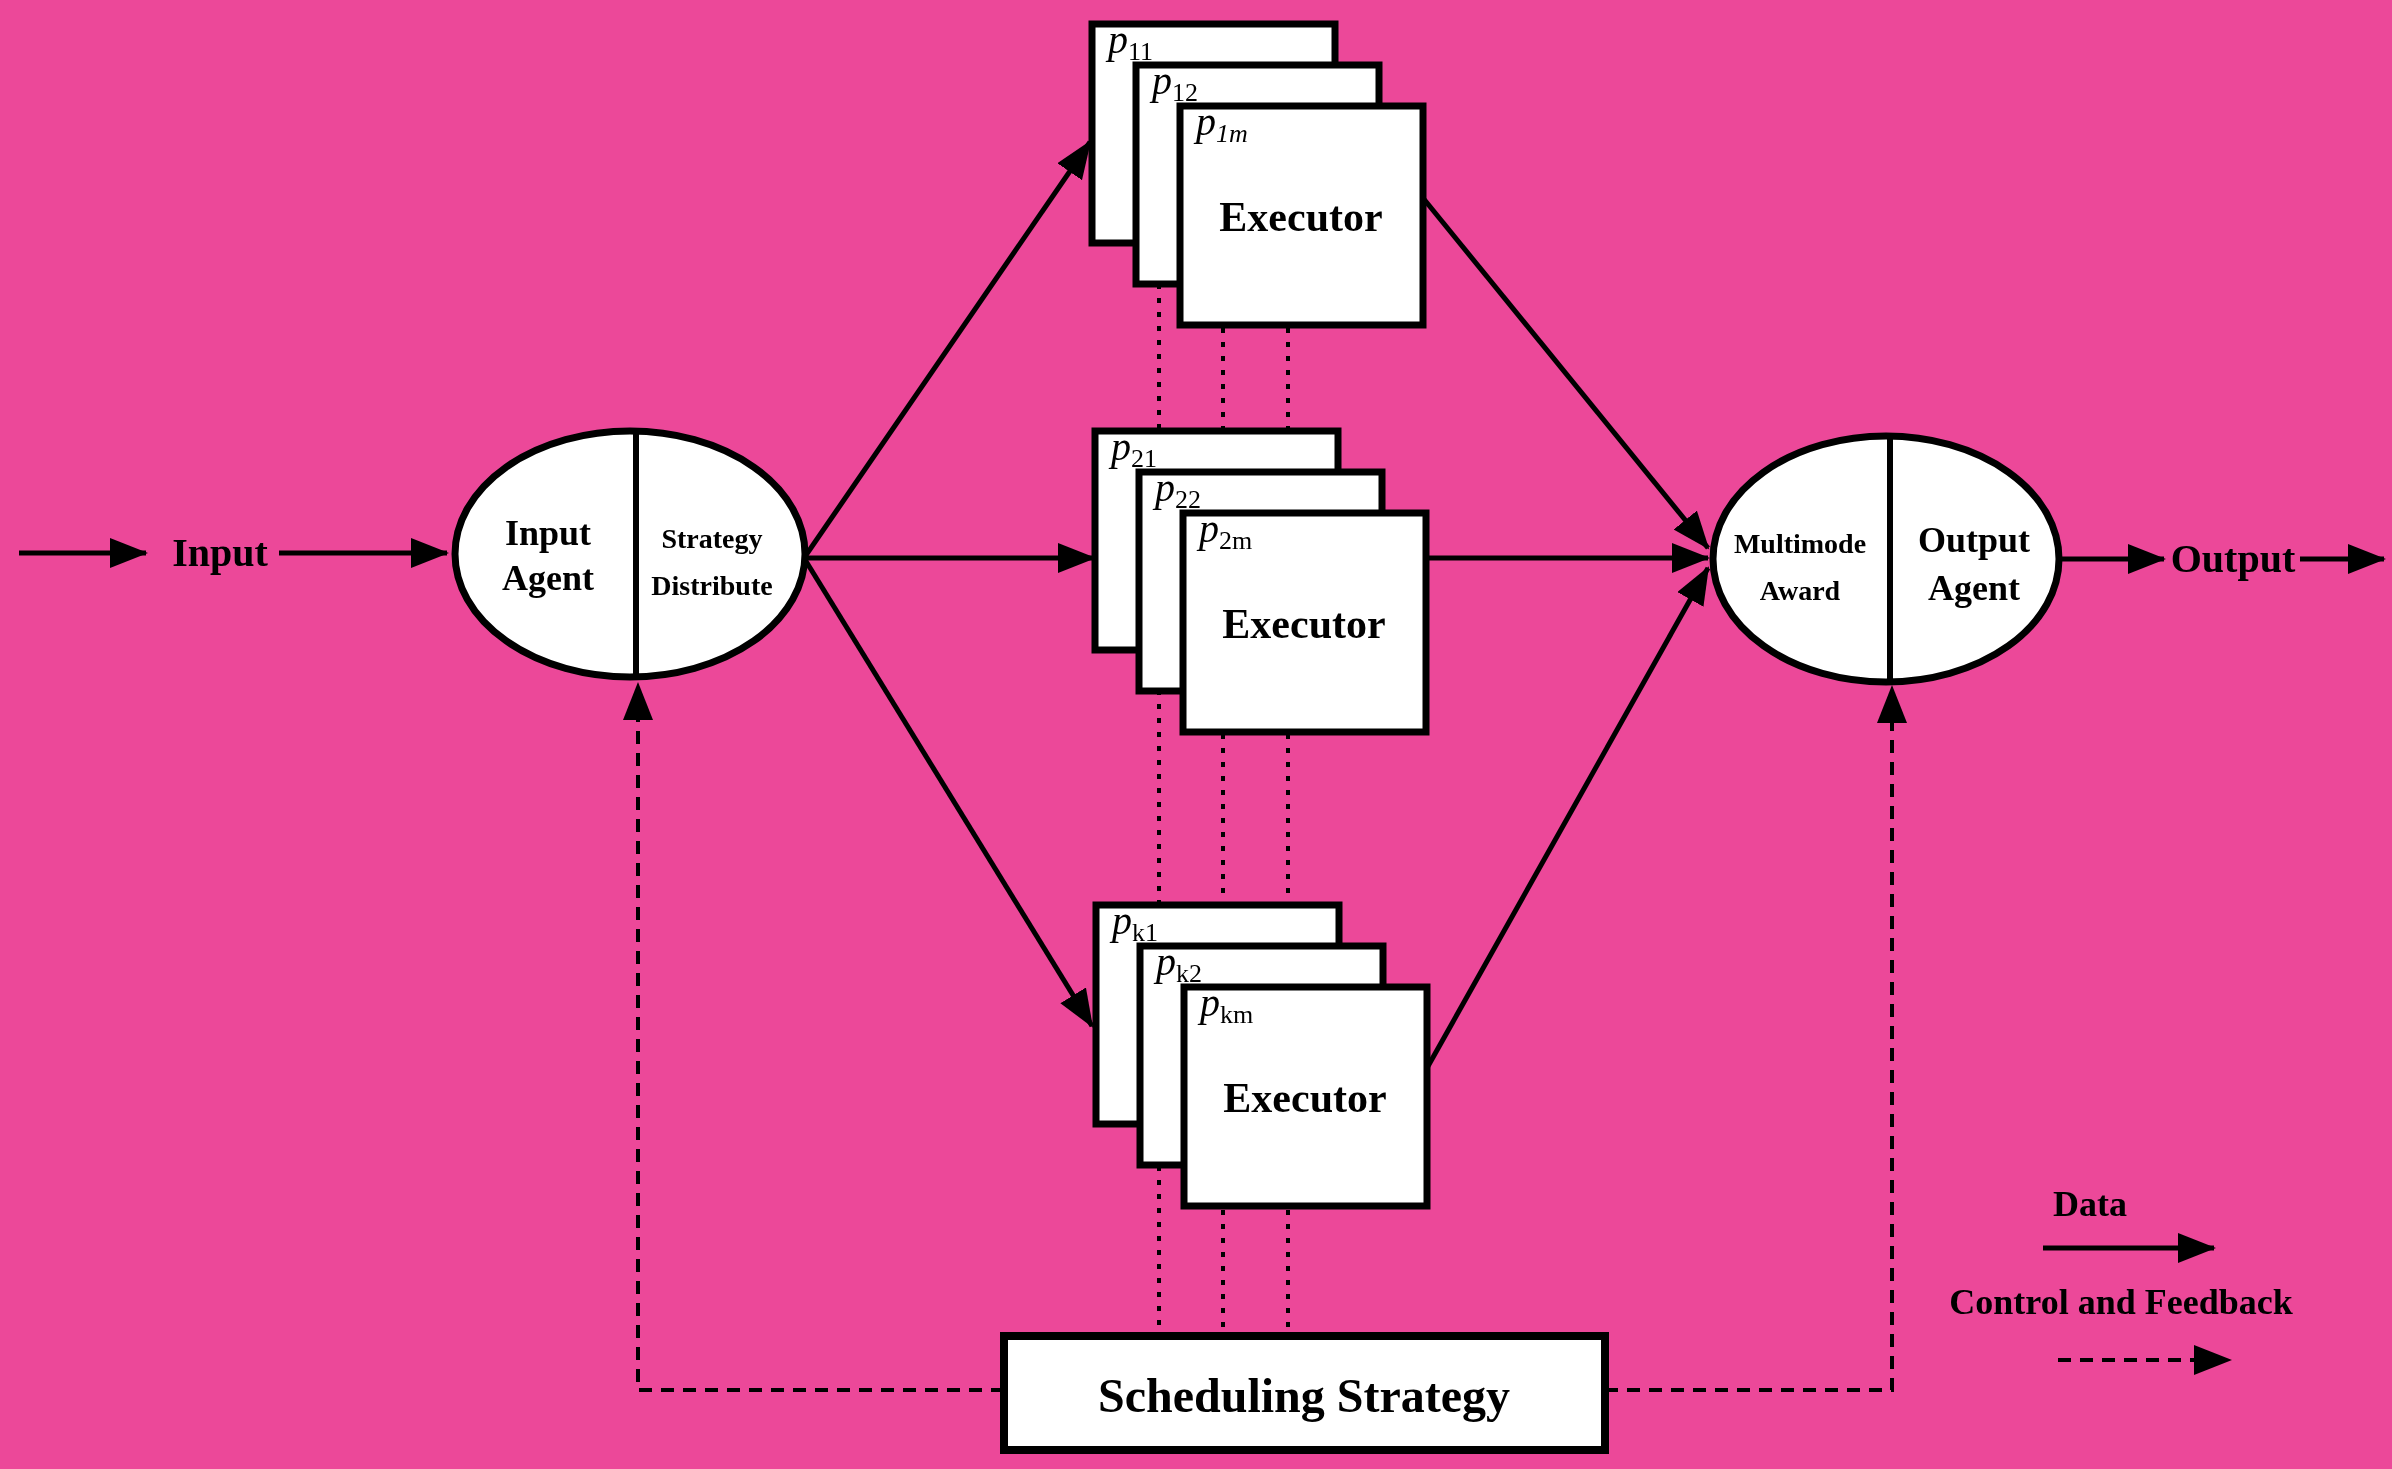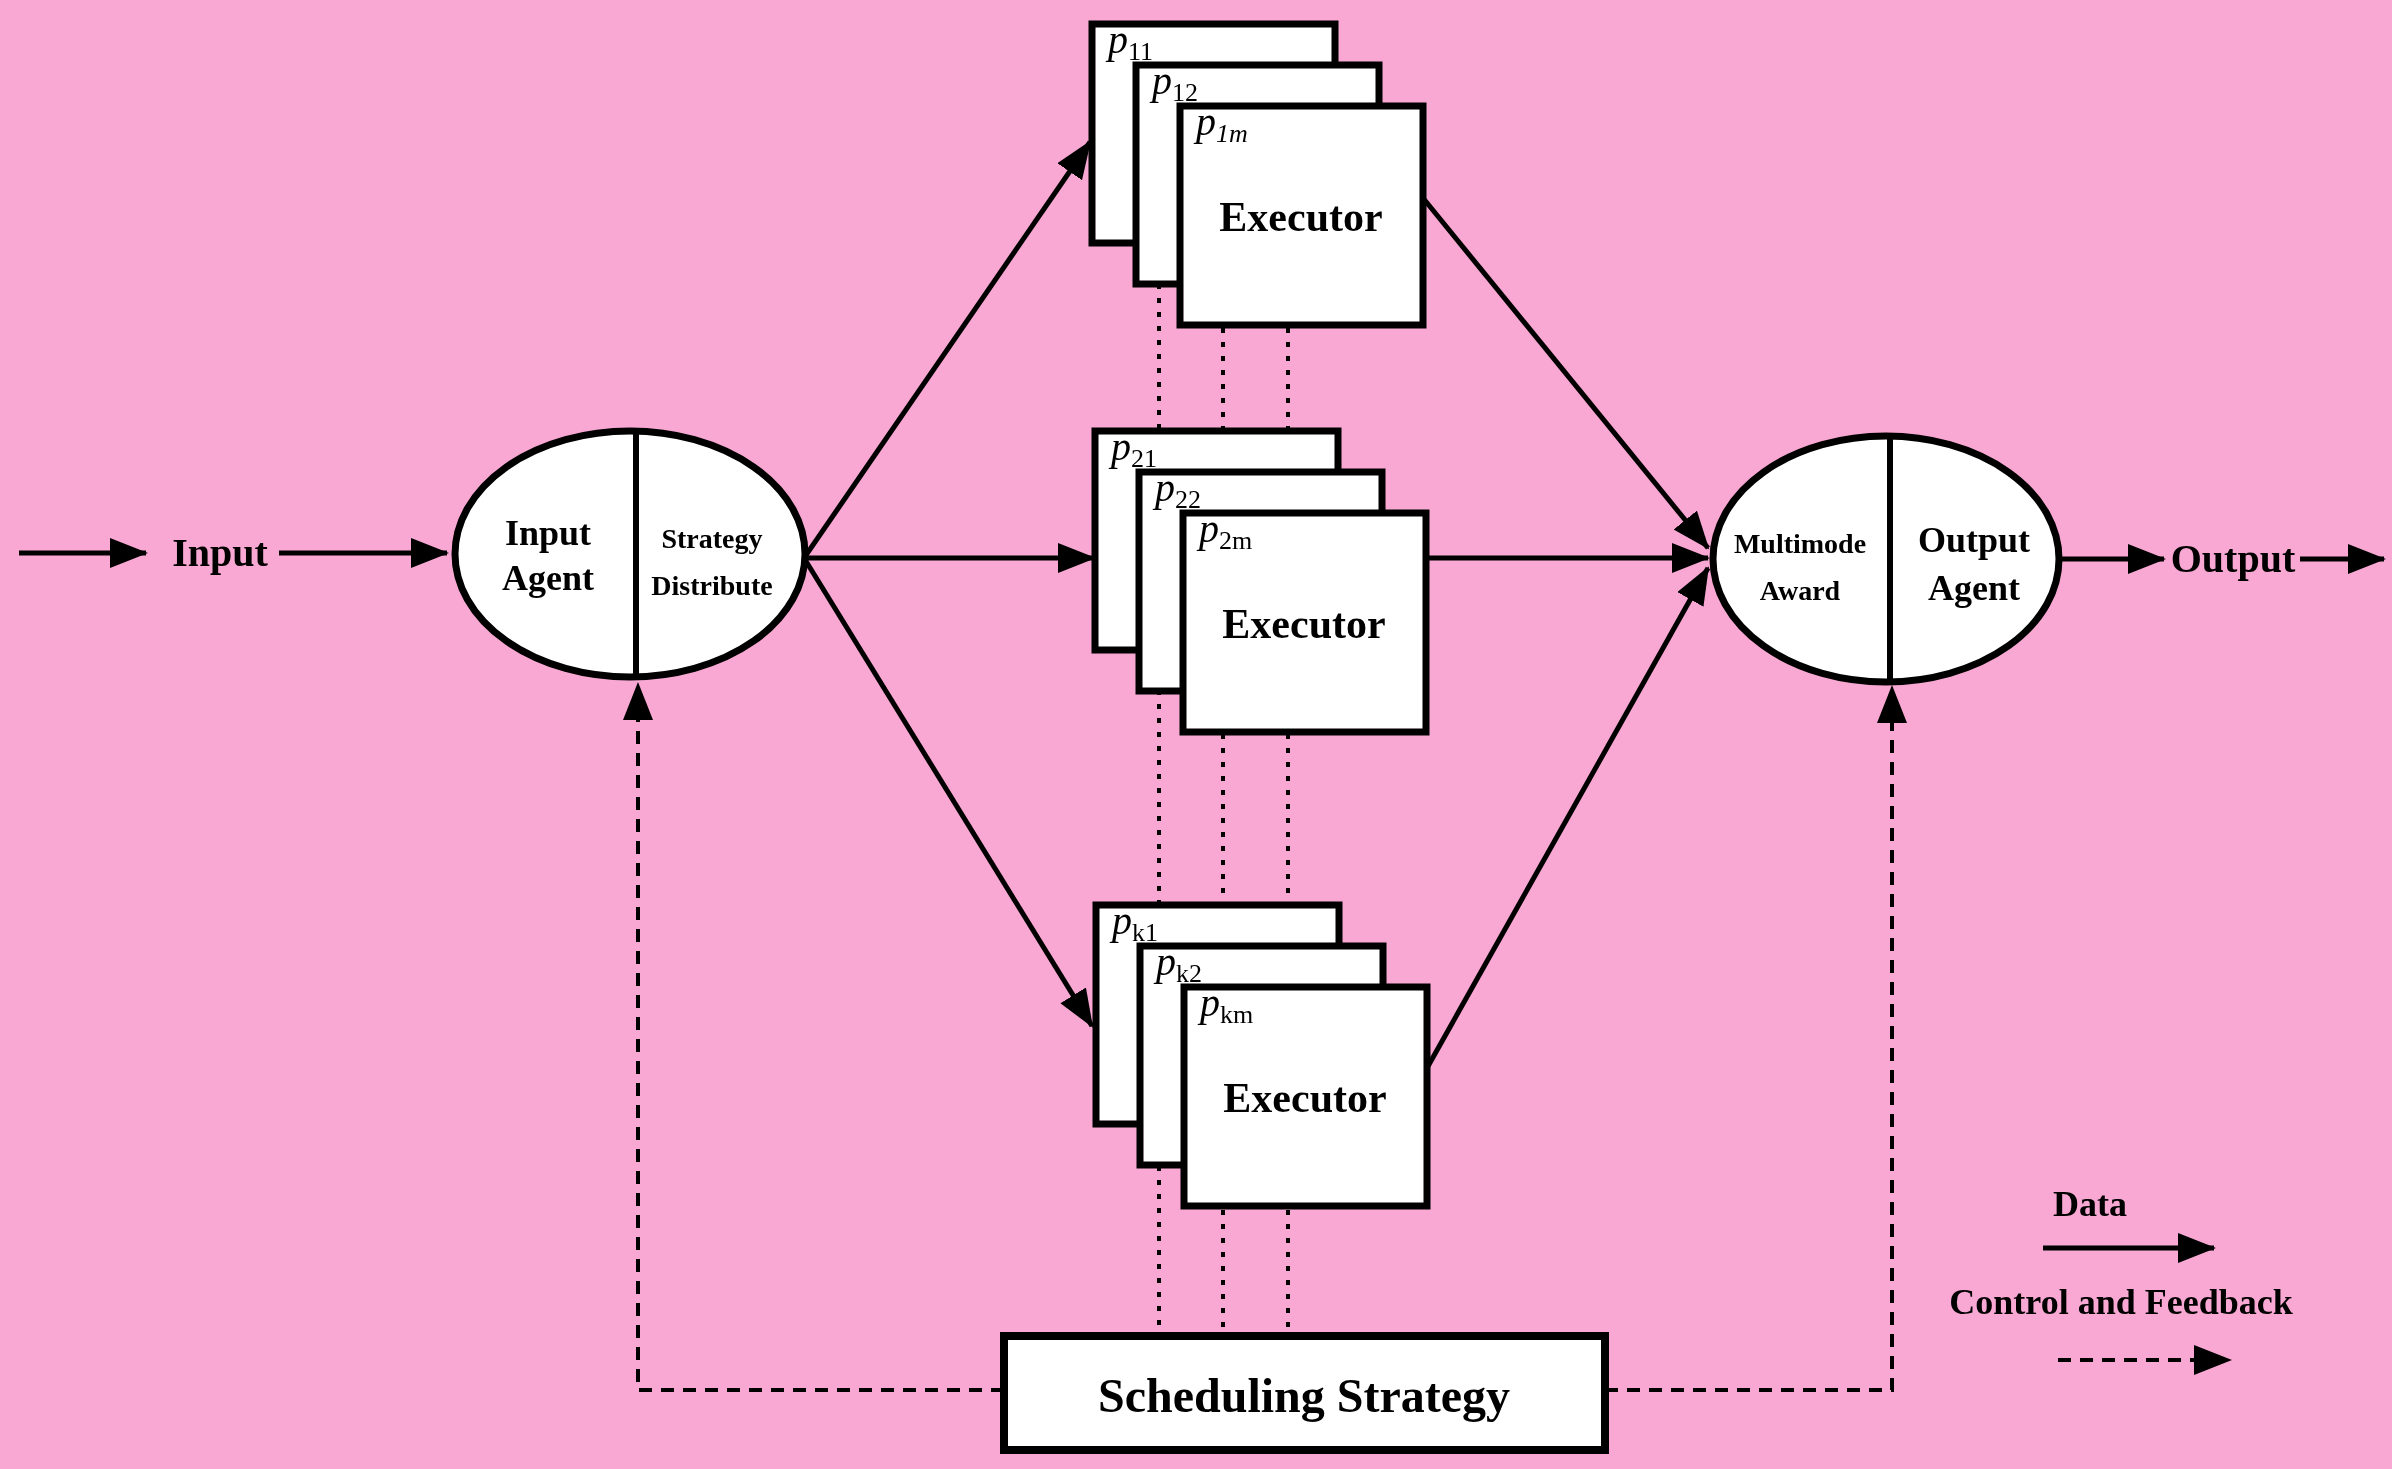--- a/index.html
+++ b/index.html
@@ -4,21 +4,21 @@
 <style>
   html, body {
     margin: 0;
     padding: 0;
     background: #ffffff;
   }
   .canvas {
     position: relative;
     width: 2392px;
     height: 1469px;
-    background: #f9a8d4;
+    background: #ec4899;
     font-family: "Liberation Serif", serif;
   }
   svg { display: block; }
   .shape {
     fill: #ffffff;
     stroke: #000000;
     stroke-width: 7;
   }
   .sched-rect {
     fill: #ffffff;

